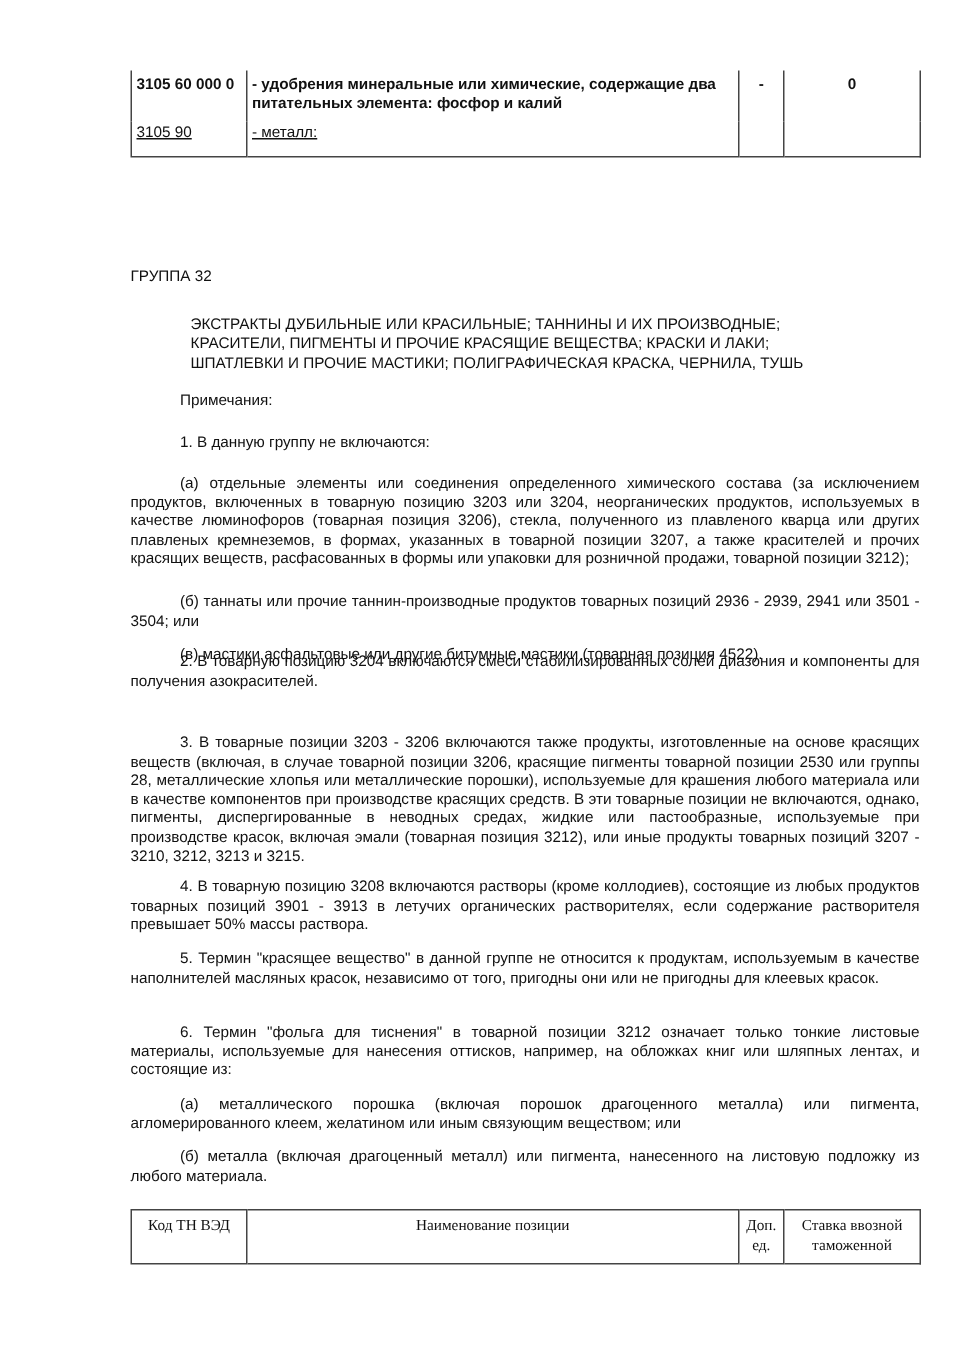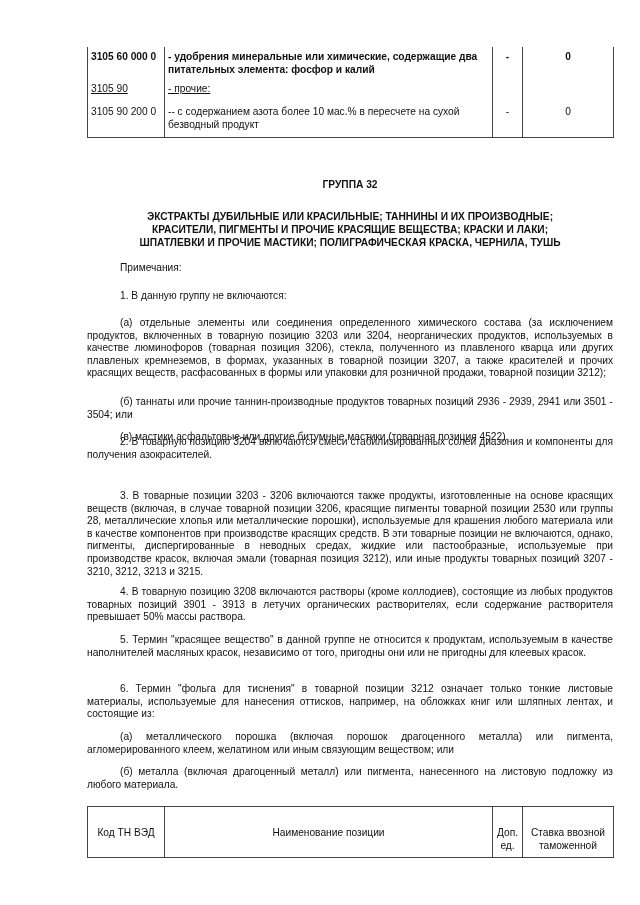--- a/index.html
+++ b/index.html
@@ -12,22 +12,22 @@
   .tbl col.c3 { width: 30px; }
   .tbl col.c4 { width: 91px; }
   #top-table { top: 47px; border-left: 1px solid #444; border-right: 1px solid #444; border-bottom: 1px solid #444; }
   #top-table td { border-left: 1px solid #444; }
   #top-table td.center { text-align: center; padding: 0; }
   #top-table tr.r1 td { padding-top: 4px; height: 30px; font-weight: bold; }
   #top-table tr.r2 td { padding-top: 2px; height: 21px; text-decoration: underline; }
   #top-table tr.r3 td { padding-top: 2px; height: 31px; }
   #top-table tr.r4 td { padding-top: 3px; height: 15px; }
   #bottom-table { top: 806px; border: 1px solid #444; }
-  #bottom-table td { border-left: 1px solid #444; padding-top: 20px; height: 30px; text-align: center; padding-left: 0; }
-  .group-title { position: absolute; left: 87px; width: 526px; text-align: center; font-weight: bold; }
+  #bottom-table td { border-left: 1px solid #444; padding-top: 5px; height: 30px; text-align: center; padding-left: 0; font-family: Liberation Serif, serif; }
+  .group-title { position: absolute; left: 87px; width: 526px; font-weight: normal; }
   #group-num { top: 179px; }
   #group-name { top: 211px; line-height: 12.8px; padding: 0 40px; box-sizing: border-box; }
   .para { position: absolute; left: 87px; width: 526px; text-align: justify; line-height: 12.6px; }
   .para.indent { text-indent: 33px; }
 </style>
 </head>
 <body>
 
 <table class="tbl" id="top-table">
   <colgroup>
@@ -38,29 +38,23 @@
     </colgroup>
   <tbody>
       <tr class="r1">
     <td>3105 60 000 0</td>
     <td>- удобрения минеральные или химические, содержащие два питательных элемента: фосфор и калий</td>
     <td class="center">-</td>
     <td class="center">0</td>
   </tr>
   <tr class="r2">
     <td>3105 90</td>
-    <td>- прочие:</td>
+    <td>- металл:</td>
     <td class="center"></td>
     <td class="center"></td>
-  </tr>
-  <tr class="r3">
-    <td>3105 90 200 0</td>
-    <td>-- с содержанием азота более 10 мас.% в пересчете на сухой безводный продукт</td>
-    <td class="center">-</td>
-    <td class="center">0</td>
   </tr>
 </tbody>
   </table>
 
 <div class="group-title" id="group-num">ГРУППА 32</div>
 <div class="group-title" id="group-name">ЭКСТРАКТЫ ДУБИЛЬНЫЕ ИЛИ КРАСИЛЬНЫЕ; ТАННИНЫ И ИХ ПРОИЗВОДНЫЕ; КРАСИТЕЛИ, ПИГМЕНТЫ И ПРОЧИЕ КРАСЯЩИЕ ВЕЩЕСТВА; КРАСКИ И ЛАКИ; ШПАТЛЕВКИ И ПРОЧИЕ МАСТИКИ; ПОЛИГРАФИЧЕСКАЯ КРАСКА, ЧЕРНИЛА, ТУШЬ</div>
 
 <div class="para indent" style="top:262px;">Примечания:</div>
 <div class="para indent" style="top:290px;">1. В данную группу не включаются:</div>
 <div class="para indent" style="top:317px;">(а) отдельные элементы или соединения определенного химического состава (за исключением продуктов, включенных в товарную позицию 3203 или 3204, неорганических продуктов, используемых в качестве люминофоров (товарная позиция 3206), стекла, полученного из плавленого кварца или других плавленых кремнеземов, в формах, указанных в товарной позиции 3207, а также красителей и прочих красящих веществ, расфасованных в формы или упаковки для розничной продажи, товарной позиции 3212);</div>

